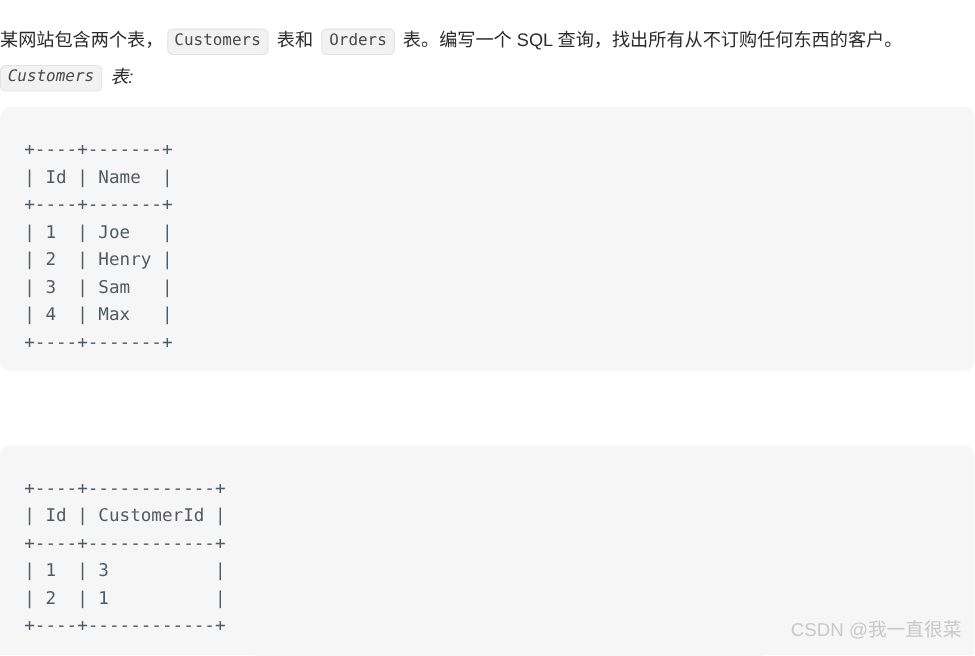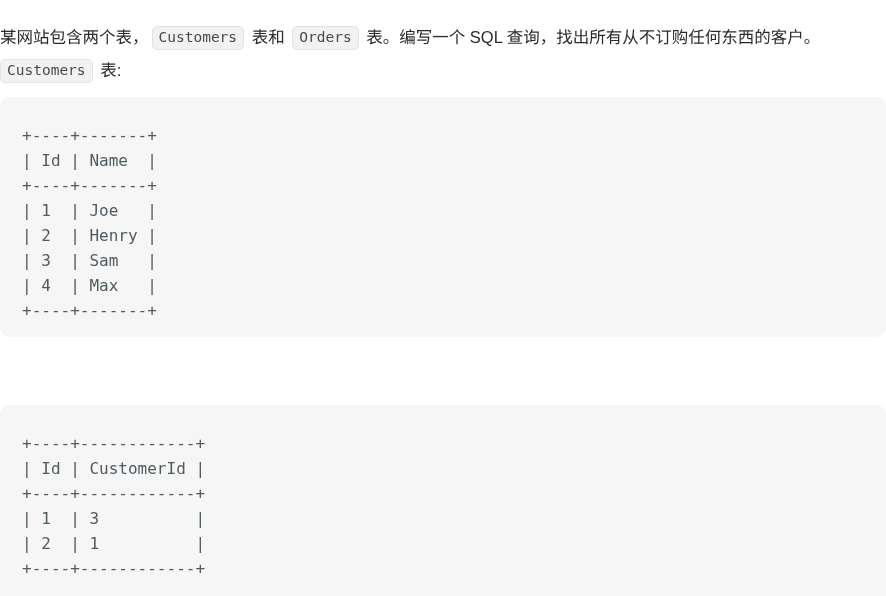--- a/index.html
+++ b/index.html
@@ -53,20 +53,21 @@
   }
 
   
   .section-label {
     position: absolute;
     left: 0;
     font-size: 16.5px;
     line-height: 26px;
     color: #2b2b2b;
     white-space: nowrap;
+    font-style: italic;
   }
   .section-label .chip {
     margin-left: 0;
   }
   #label-customers { top: 57px; }
   #label-orders    { top: 363px; }
 
   
   .codeblock {
     position: absolute;
@@ -135,14 +136,15 @@
 
   <div class="codeblock" id="code-orders">
     <pre>+----+------------+
 | Id | CustomerId |
 +----+------------+
 | 1  | 3          |
 | 2  | 1          |
 +----+------------+</pre>
   </div>
 
+  <div class="watermark">CSDN @我一直很菜</div>
 
 </div>
 
 </body></html>

